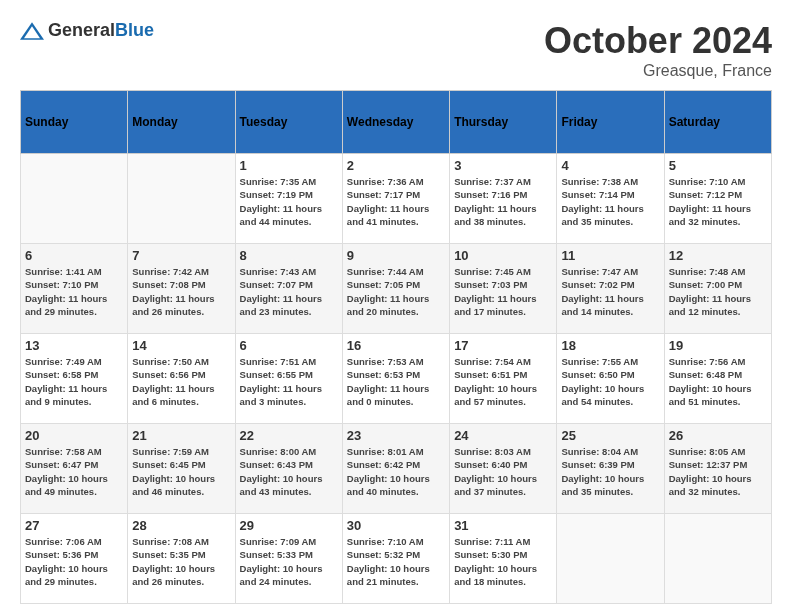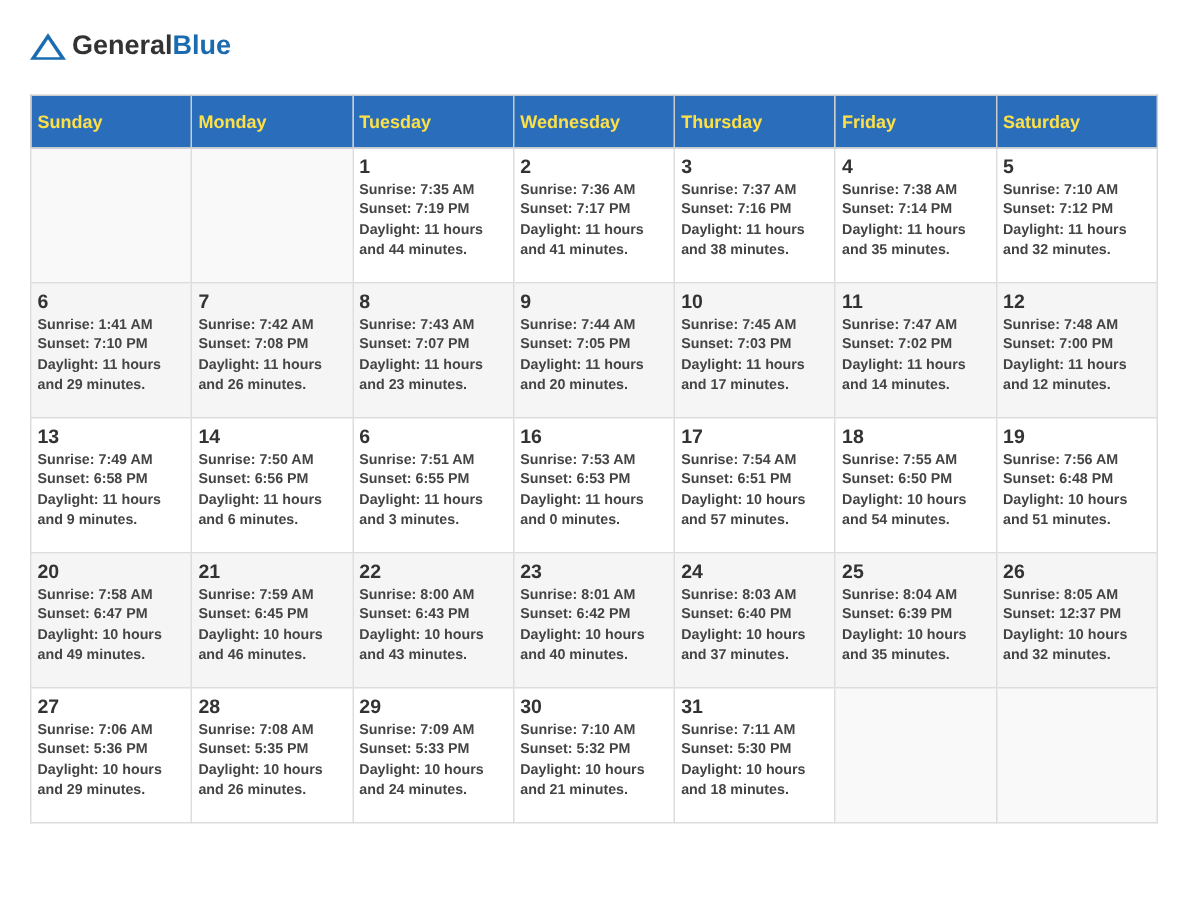--- a/index.html
+++ b/index.html
@@ -7,21 +7,21 @@
       font-family: Arial, sans-serif;
       background: #fff;
       width: 792px;
       min-height: 612px;
       padding: 20px;
     }
     .header-area {
       display: flex;
       justify-content: space-between;
       align-items: flex-start;
-      margin-bottom: 22px;
+      margin-bottom: 10px;
     }
     .logo {
       display: flex;
       align-items: center;
       gap: 4px;
     }
     .logo-text-general {
       font-size: 18px;
       font-weight: bold;
       color: #333;
@@ -47,22 +47,22 @@
       font-size: 16px;
       color: #555;
     }
     table {
       width: 100%;
       border-collapse: collapse;
       table-layout: fixed;
     }
     th {
       background-color: #2a6ebb;
-      color: #fde047;
-      padding: 10px 4px;
+      color: #000000;
+      padding: 24px 4px;
       font-size: 12px;
       font-weight: bold;
       text-align: left;
       border: 1px solid #ccc;
     }
     td {
       vertical-align: top;
       border: 1px solid #ddd;
       padding: 4px;
       font-size: 10px;
@@ -98,20 +98,24 @@
 <div class="header-area">
   <div class="logo">
     <svg class="logo-icon" viewBox="0 0 30 22" xmlns="http://www.w3.org/2000/svg">
       <polygon points="15,0 30,22 0,22" fill="#1a6baf"></polygon>
       <polygon points="15,5 25,20 5,20" fill="#fff"></polygon>
     </svg>
     <div>
       <span class="logo-text-general">General</span><span class="logo-text-blue">Blue</span>
     </div>
   </div>
+  <div class="title-area">
+    <div class="month-title">October 2024</div>
+    <div class="location-title">Greasque, France</div>
+  </div>
 </div>
 
 <table>
   <thead>
     <tr id="weekday-header">
     <th>Sunday</th>
         <th>Monday</th>
         <th>Tuesday</th>
         <th>Wednesday</th>
         <th>Thursday</th>

